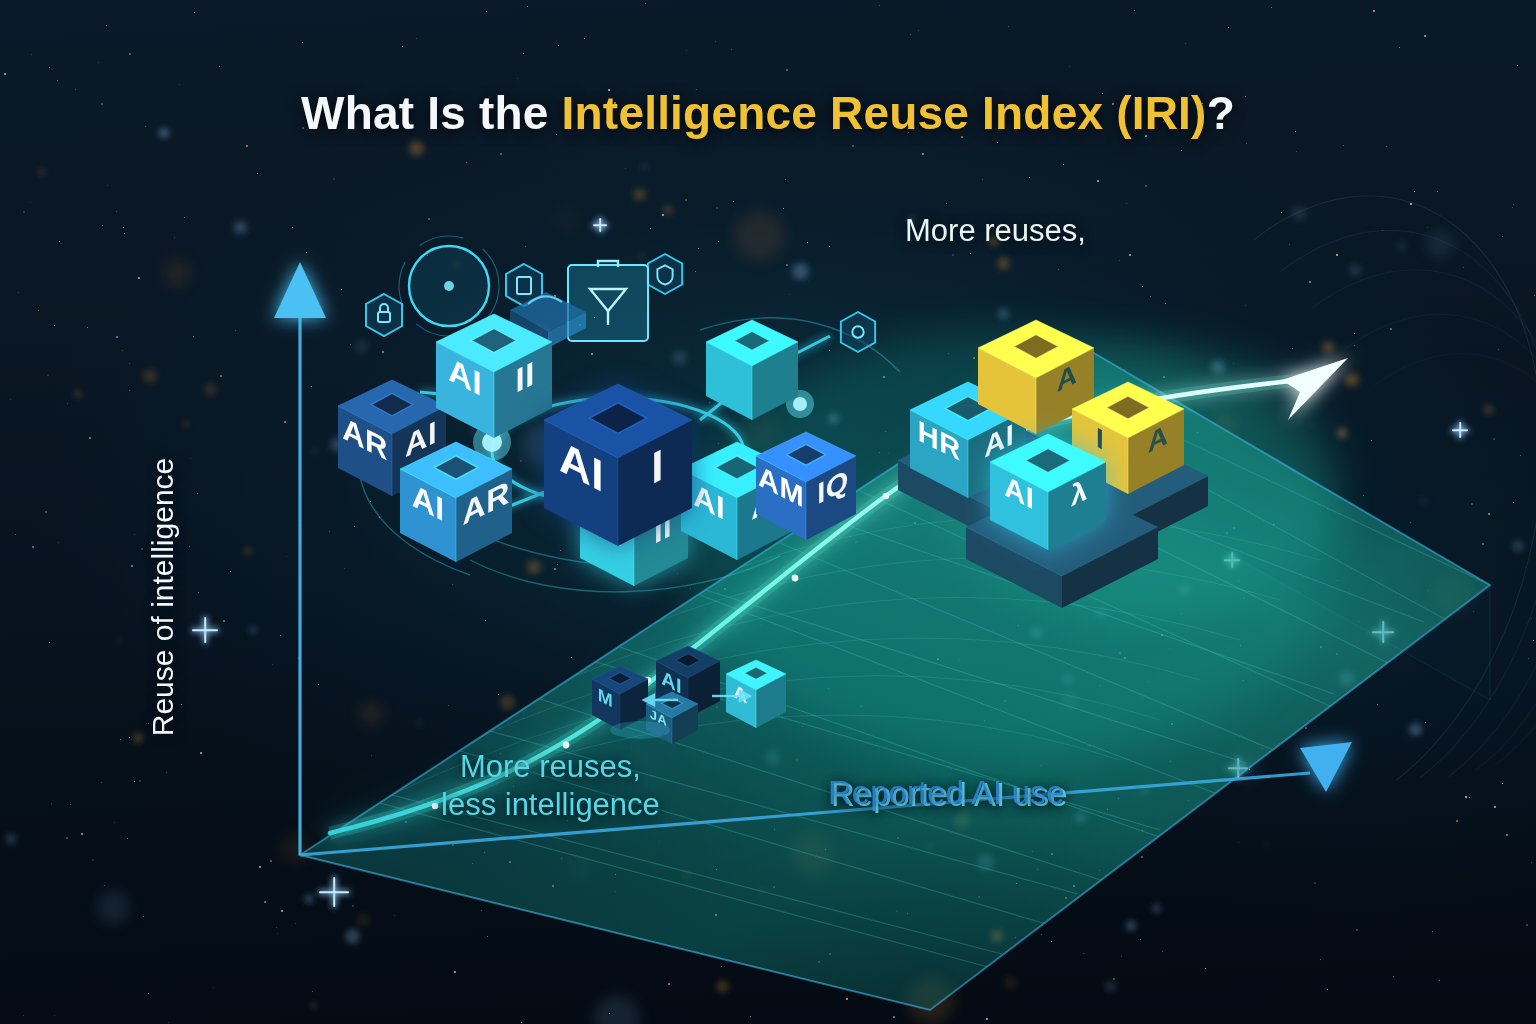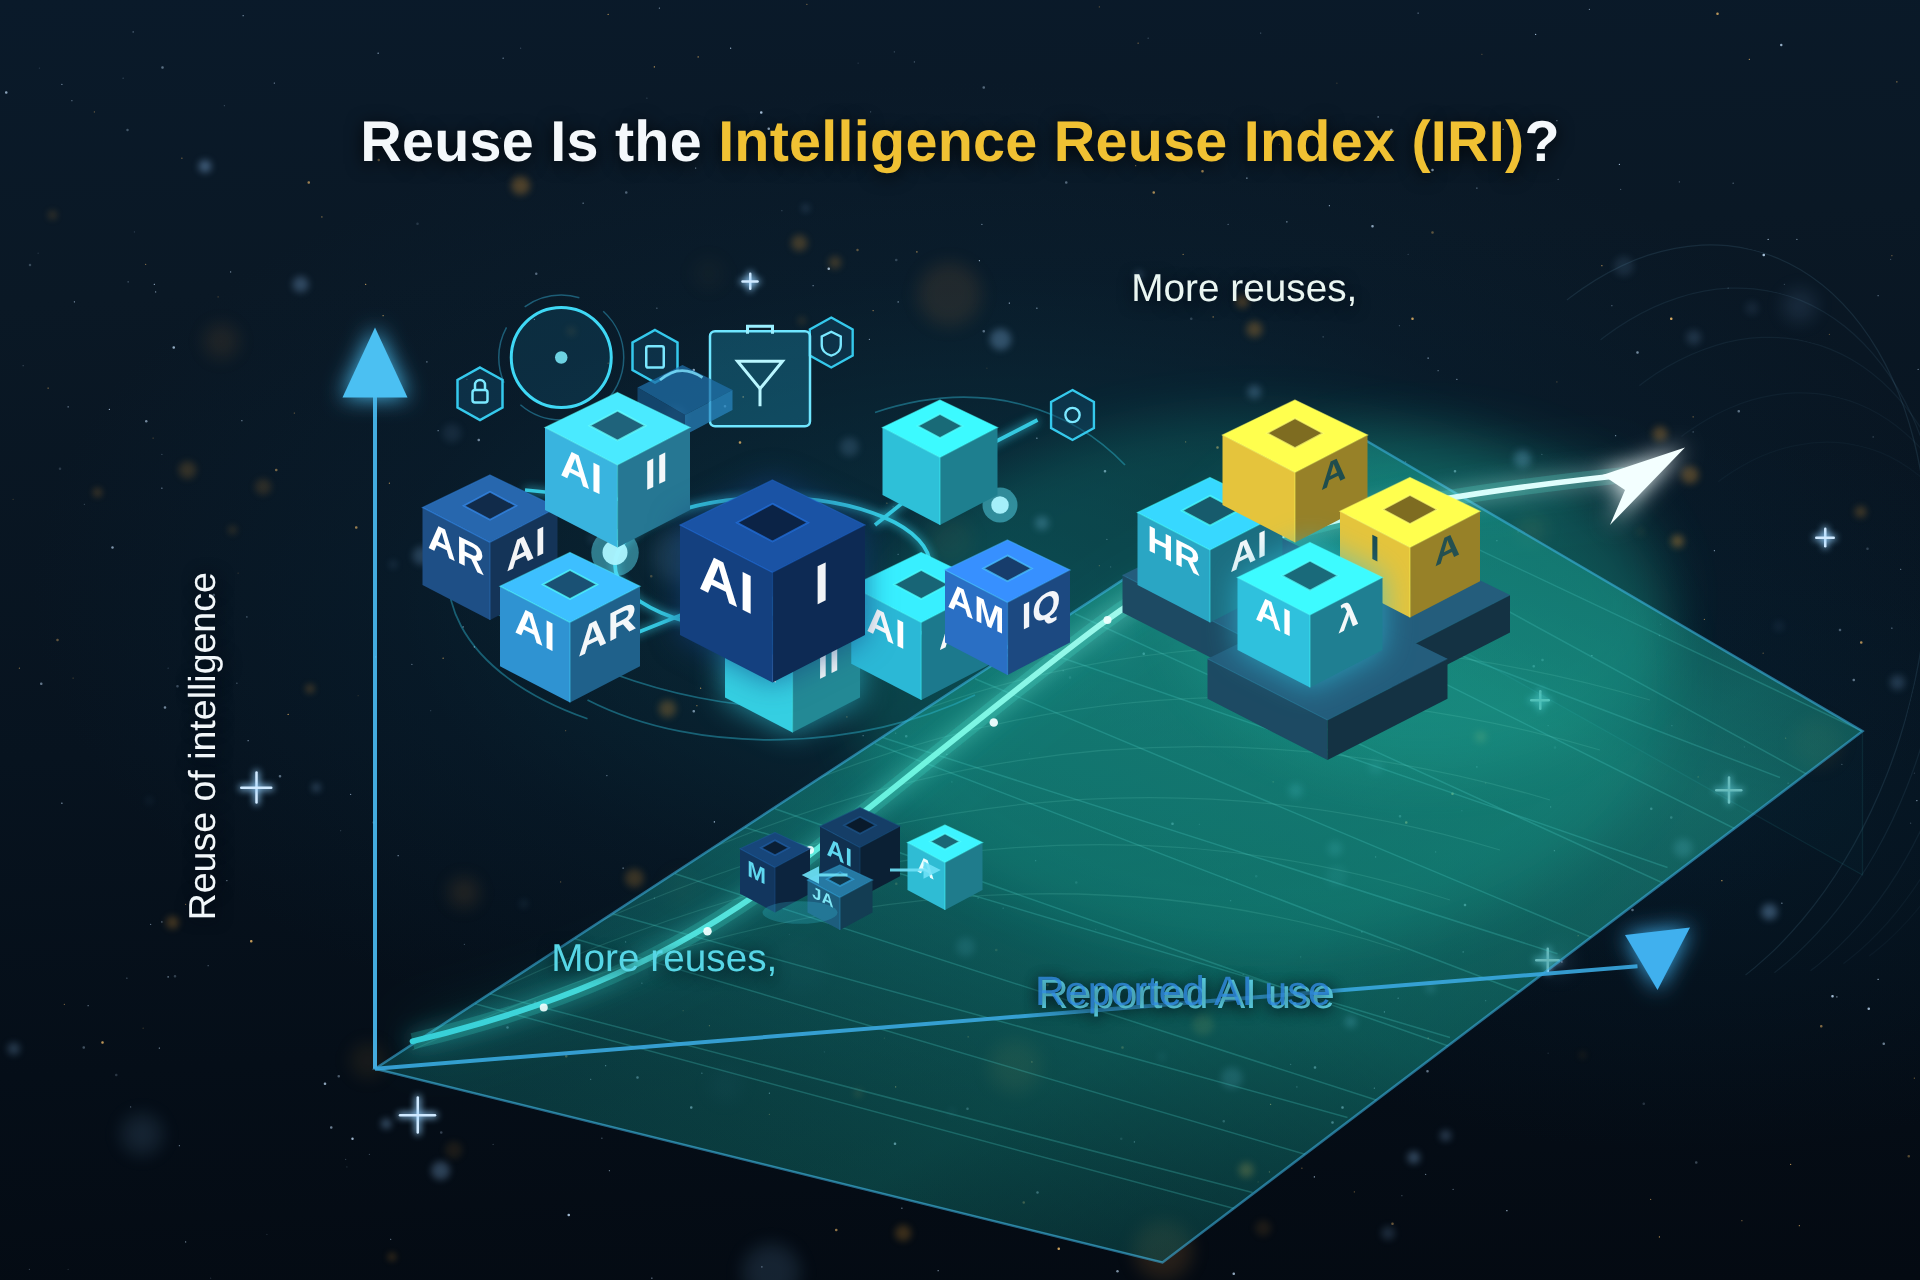--- a/index.html
+++ b/index.html
@@ -1187,29 +1187,30 @@
   <line x1="62" y1="16" x2="32" y2="32" stroke="#47ffff" stroke-opacity=".4" stroke-width="1"></line>
   <line x1="32" y1="32" x2="32" y2="70" stroke="#44ffff" stroke-opacity=".45" stroke-width="1"></line>
 
   <text class="face-txt" x="16.64" y="42.599999999999994" font-size="19" fill="#eaffff" text-anchor="middle" transform="skewY(26.5)" transform-origin="16.64 42.599999999999994">A</text>
 
 </svg>
       </div>
     </div>
 
   <div id="title">
-    <span class="w">Reuse Is the </span><span class="g">Intelligence Reuse Index (IRI)</span><span class="w">?</span>
+    <span class="w">What Is the </span><span class="g">Intelligence Reuse Index (IRI)</span><span class="w">?</span>
   </div>
 
   <div class="note" id="note-high">
     <div class="l1">More reuses,</div>
   </div>
 
   <div class="note" id="note-low">
     <div>More reuses,</div>
+    <div>less intelligence</div>
   </div>
 
   <div id="ylabel">Reuse of intelligence</div>
 
   <div id="xlabel">
     <span class="ghost" aria-hidden="true">Reported AI use</span>
     <span>Reported AI use</span>
   </div>
 
 <svg width="1536" height="1024" class="netline">

